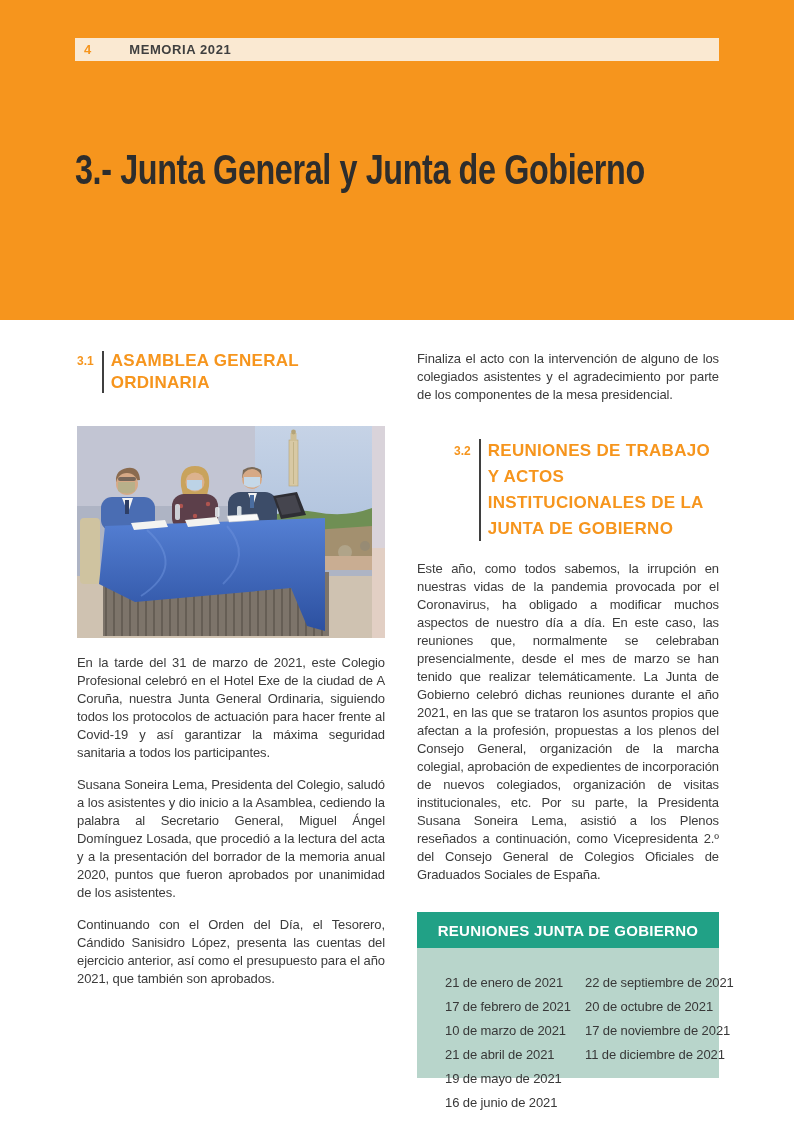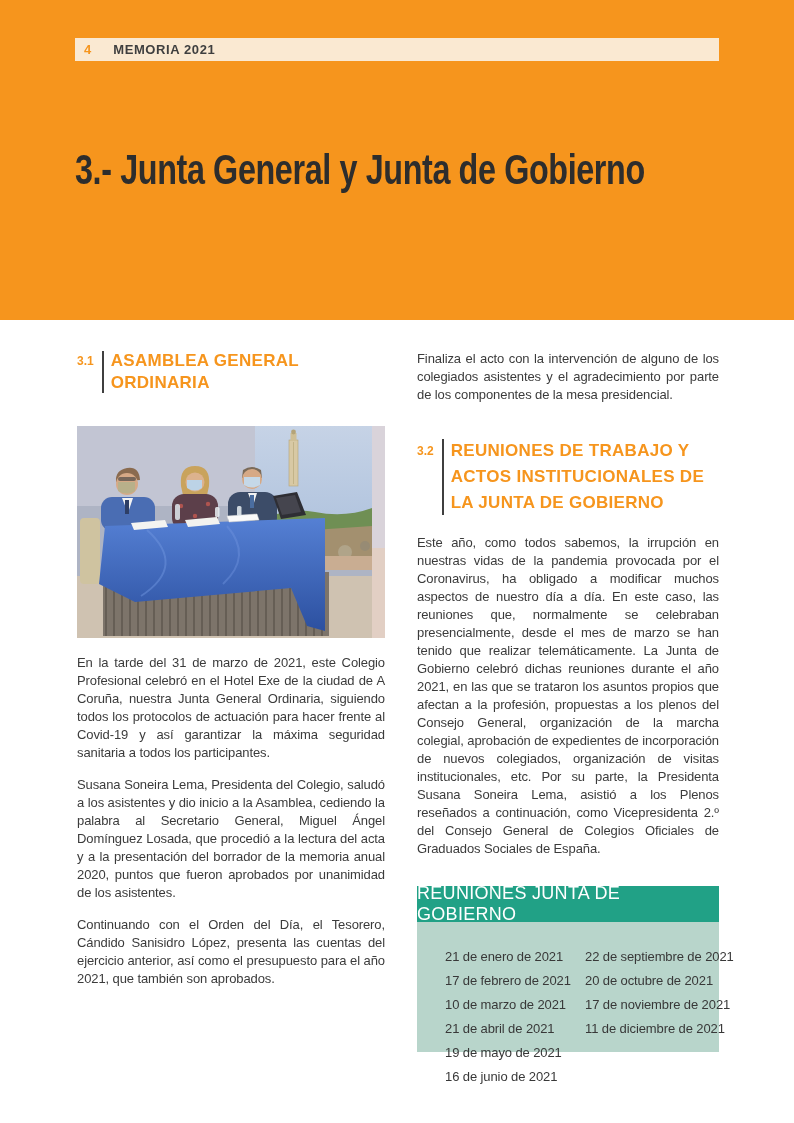--- a/index.html
+++ b/index.html
@@ -16,21 +16,21 @@
     position:relative;width:794px;height:1123px;margin:0 auto;
     background:#ffffff;overflow:hidden;color:var(--text-dark);
   }
   
   .hero{position:absolute;top:0;left:0;width:794px;height:320px;background:var(--accent-orange);}
   .header-strip{
     position:absolute;top:38px;left:75px;width:644px;height:23px;
     background:var(--header-strip);display:flex;align-items:center;
   }
   .page-num{color:var(--accent-orange);font-weight:bold;font-size:13px;margin-left:9px;}
-  .doc-title{color:#3F3F3F;font-weight:bold;font-size:13px;letter-spacing:0.6px;margin-left:22px;}
+  .doc-title{color:#3F3F3F;font-weight:bold;font-size:13px;letter-spacing:0.6px;margin-left:38px;}
   .chapter-title{
     position:absolute;top:146px;left:75px;
     font-size:42px;font-weight:bold;color:var(--title-dark);
     letter-spacing:-0.5px;white-space:nowrap;
     transform:scaleX(0.77);transform-origin:left center;
   }
   
   .col{position:absolute;top:350px;}
   .col-left{left:77px;width:308px;}
   .col-right{left:417px;width:302px;}
@@ -45,33 +45,33 @@
     line-height:22px;flex:0 0 auto;
   }
   .sec-bar{width:2px;background:#3F3F3F;margin:1px 7px 1px 8px;flex:0 0 auto;}
   .sec-title{
     color:var(--accent-orange);font-weight:bold;font-size:17px;
     line-height:22px;letter-spacing:0.3px;
   }
   .sec-head.multi .sec-num{line-height:26px;}
   .sec-head.multi .sec-title{line-height:26px;}
   .head-31{margin-bottom:32px;}
-  .head-32{margin-top:34px;margin-bottom:18px;}
+  .head-32{margin-top:34px;margin-bottom:18px;margin-left:37px;}
   
   .photo{width:308px;height:212px;margin-bottom:16px;display:block;}
   
   .closing-p{margin-bottom:0;}
   .p-32{margin-bottom:28px;}
   
   .meet-box{width:302px;}
   .meet-head{
     height:36px;background:var(--table-header-teal);
     display:flex;align-items:center;justify-content:center;
   }
-  .meet-head-title{color:#ffffff;font-weight:normal;font-size:18px;letter-spacing:0.3px;}
+  .meet-head-title{color:#ffffff;font-weight:bold;font-size:15px;letter-spacing:0.3px;}
   .meet-body{
     background:var(--table-body-teal);height:130px;
     display:flex;gap:18px;padding:23px 10px 0 28px;
   }
   .meet-col{display:flex;flex-direction:column;}
   .meet-col-1{width:122px;flex:0 0 auto;}
   .meet-col .date-item{
     font-size:13px;line-height:24px;color:#383838;letter-spacing:-0.1px;white-space:nowrap;
   }
 </style>

